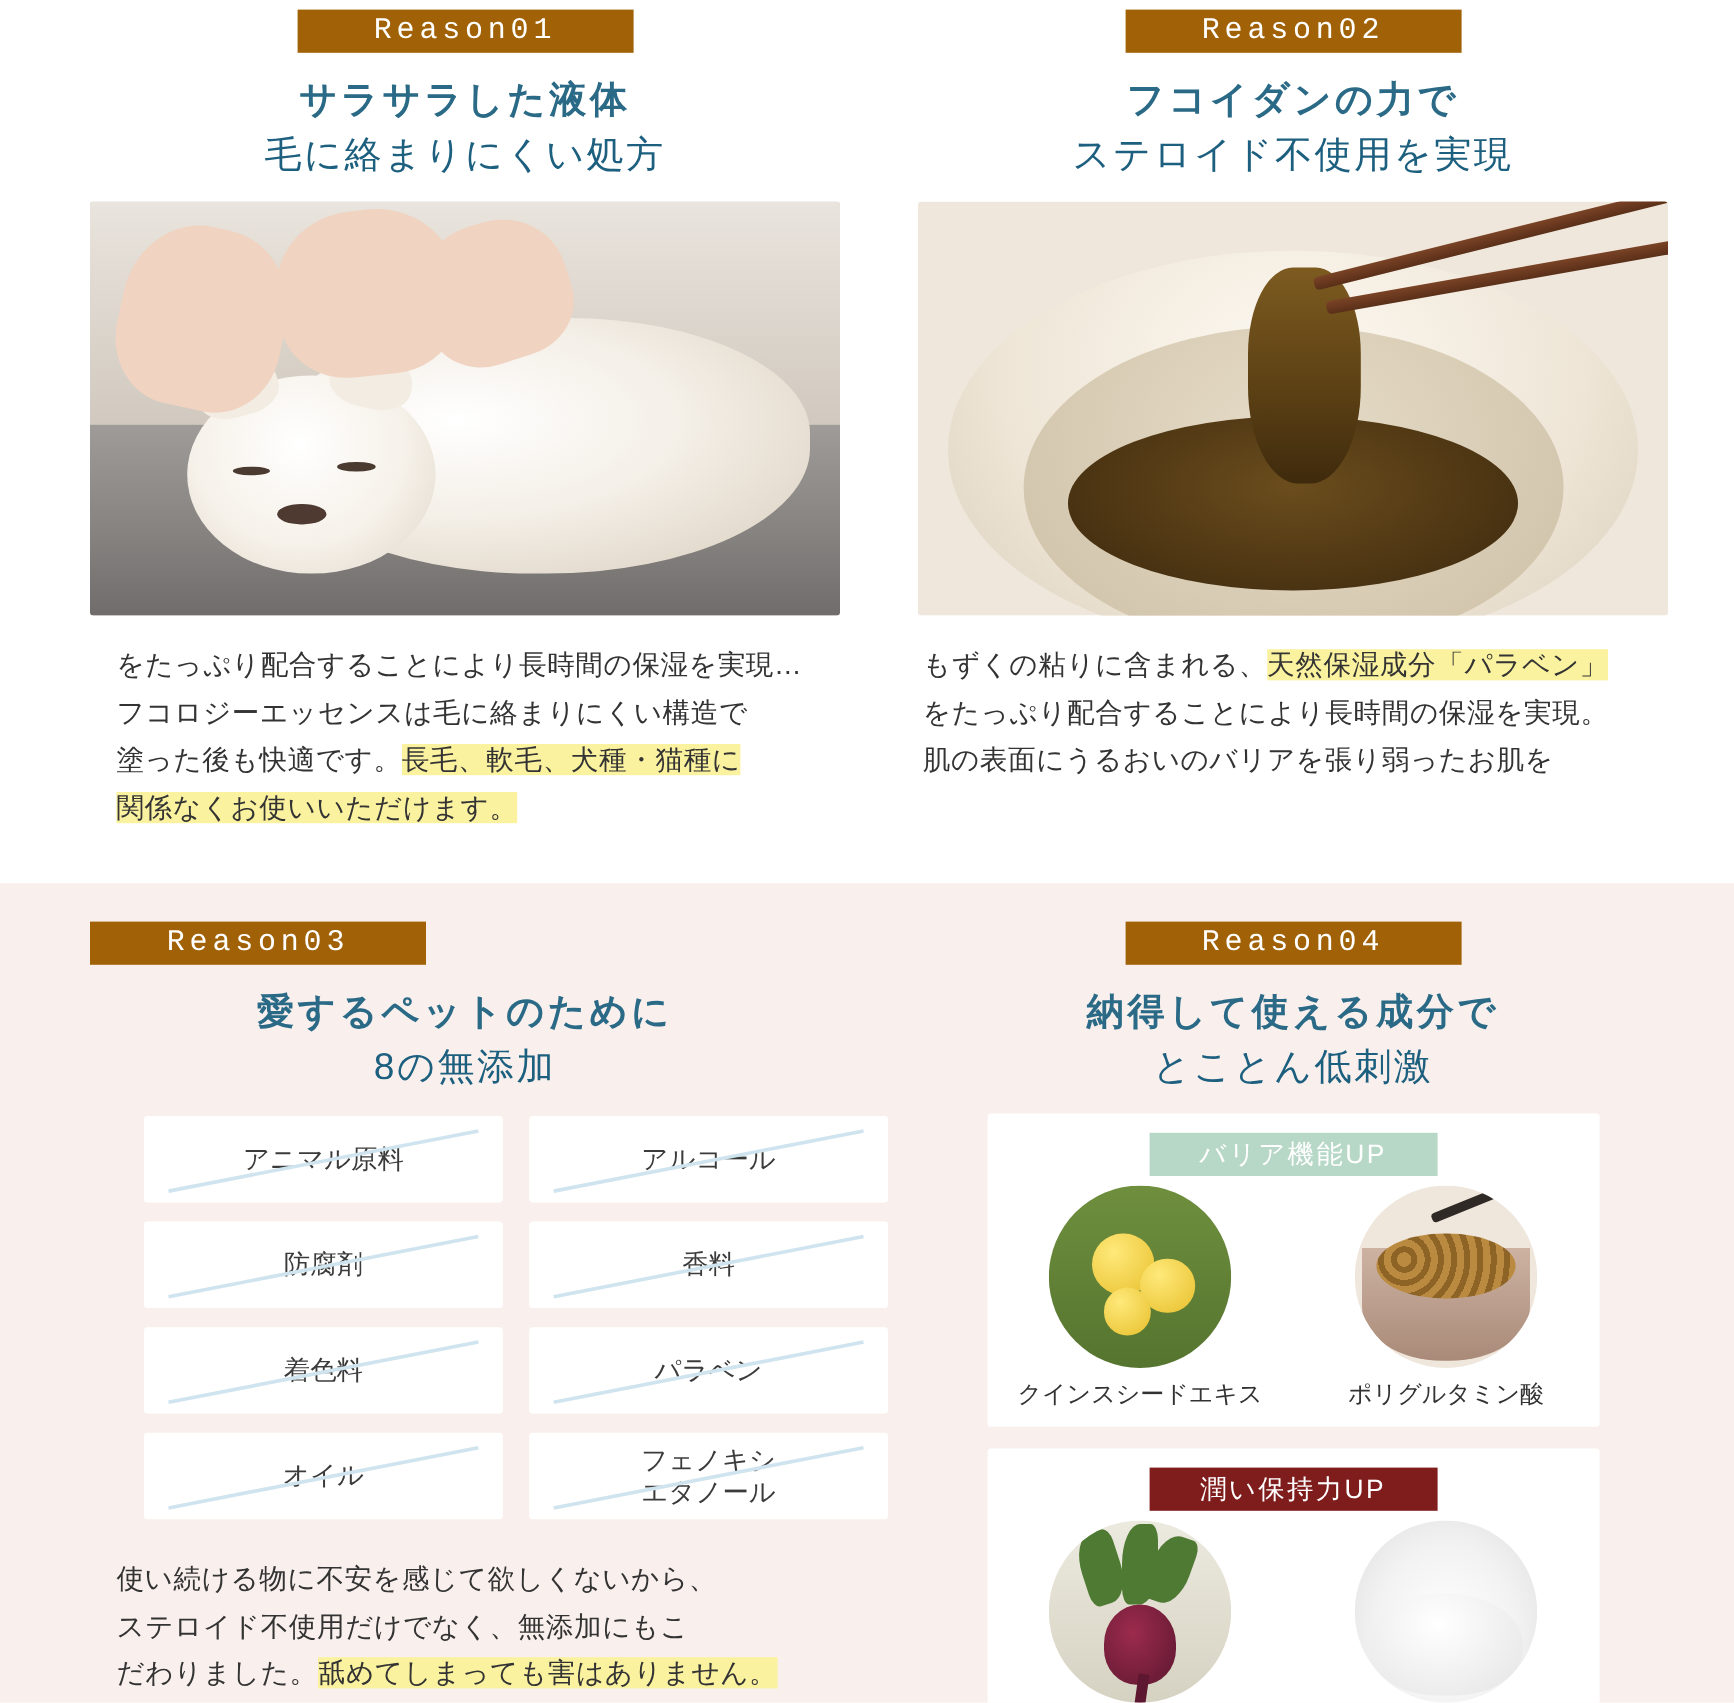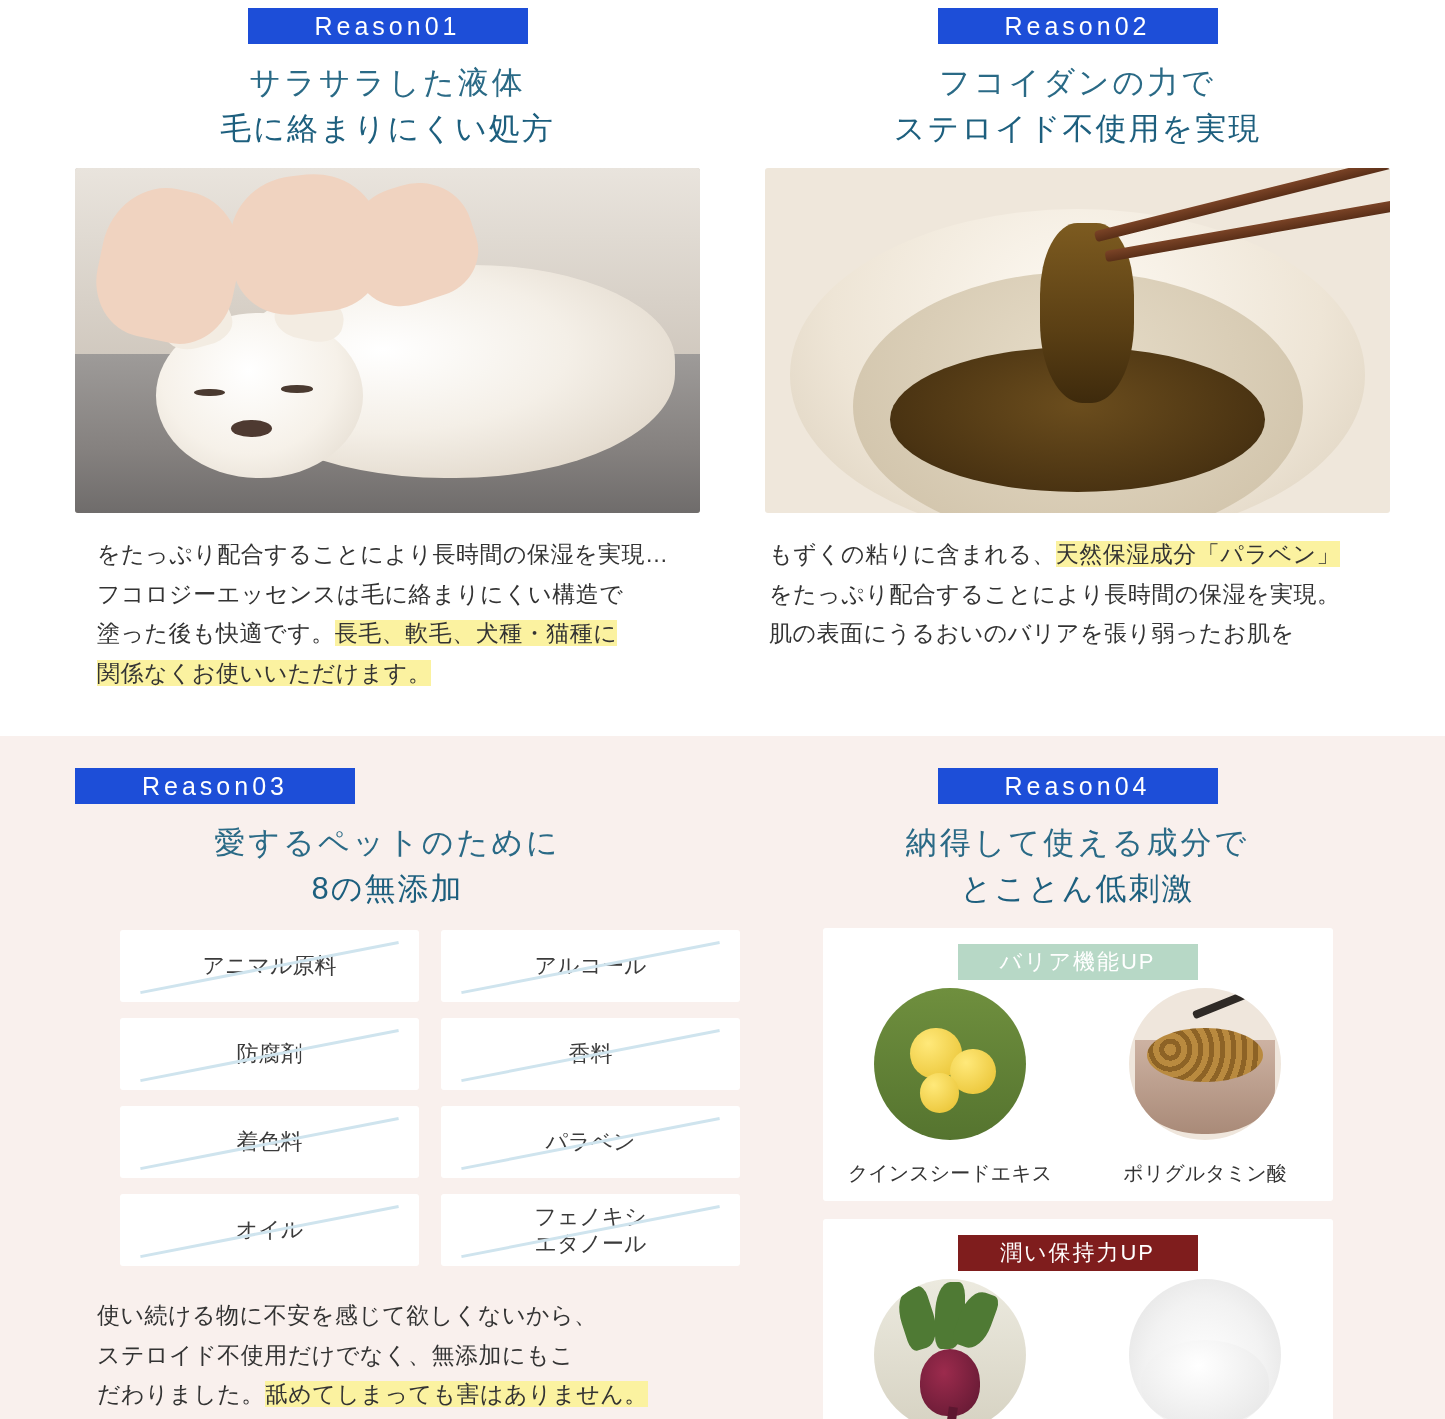--- a/index.html
+++ b/index.html
@@ -23,35 +23,35 @@
   }
 
   .col { position: absolute; }
 
   
   .badge {
     display: block;
     width: 280px;
     height: 36px;
     line-height: 36px;
-    background: #1d4ed8;
+    background: #a16207;
     color: #ffffff;
     text-align: center;
     font-size: 25px;
     letter-spacing: 4px;
-    font-family: Liberation Sans, sans-serif;
+    font-family: Liberation Mono, monospace;
   }
 
   .head-small {
     font-size: 31px;
     color: #2a6a86;
     text-align: center;
     letter-spacing: 3px;
     margin-top: 18px;
-    font-weight: 400;
+    font-weight: 700;
   }
   .head-big {
     font-size: 31px;
     color: #1d5f7e;
     text-align: center;
     letter-spacing: 2px;
     margin-top: 4px;
     font-weight: 500;
   }
 
@@ -126,21 +126,21 @@
   .ing-title.t2 { background: #7f1d1d; }
   .ing-row { display: flex; justify-content: space-around; }
   .ing-item { width: 210px; text-align: center; }
   .ing-circle {
     width: 152px; height: 152px;
     border-radius: 50%;
     margin: 0 auto;
     overflow: hidden;
     position: relative;
   }
-  .ing-label { font-size: 20px; color: #333; margin-top: 20px; }
+  .ing-label { font-size: 20px; color: #333; margin-top: 8px; }
 
   
   
   .dogimg { position:absolute; inset:0; background:#cfc6bd; }
   .dog-floor {
     position:absolute; left:0; bottom:0; width:100%; height:46%;
     background: linear-gradient(180deg,#9e9b99 0%, #85817f 60%, #6f6c6b 100%);
   }
   .dog-wallbg {
     position:absolute; left:0; top:0; width:100%; height:58%;

